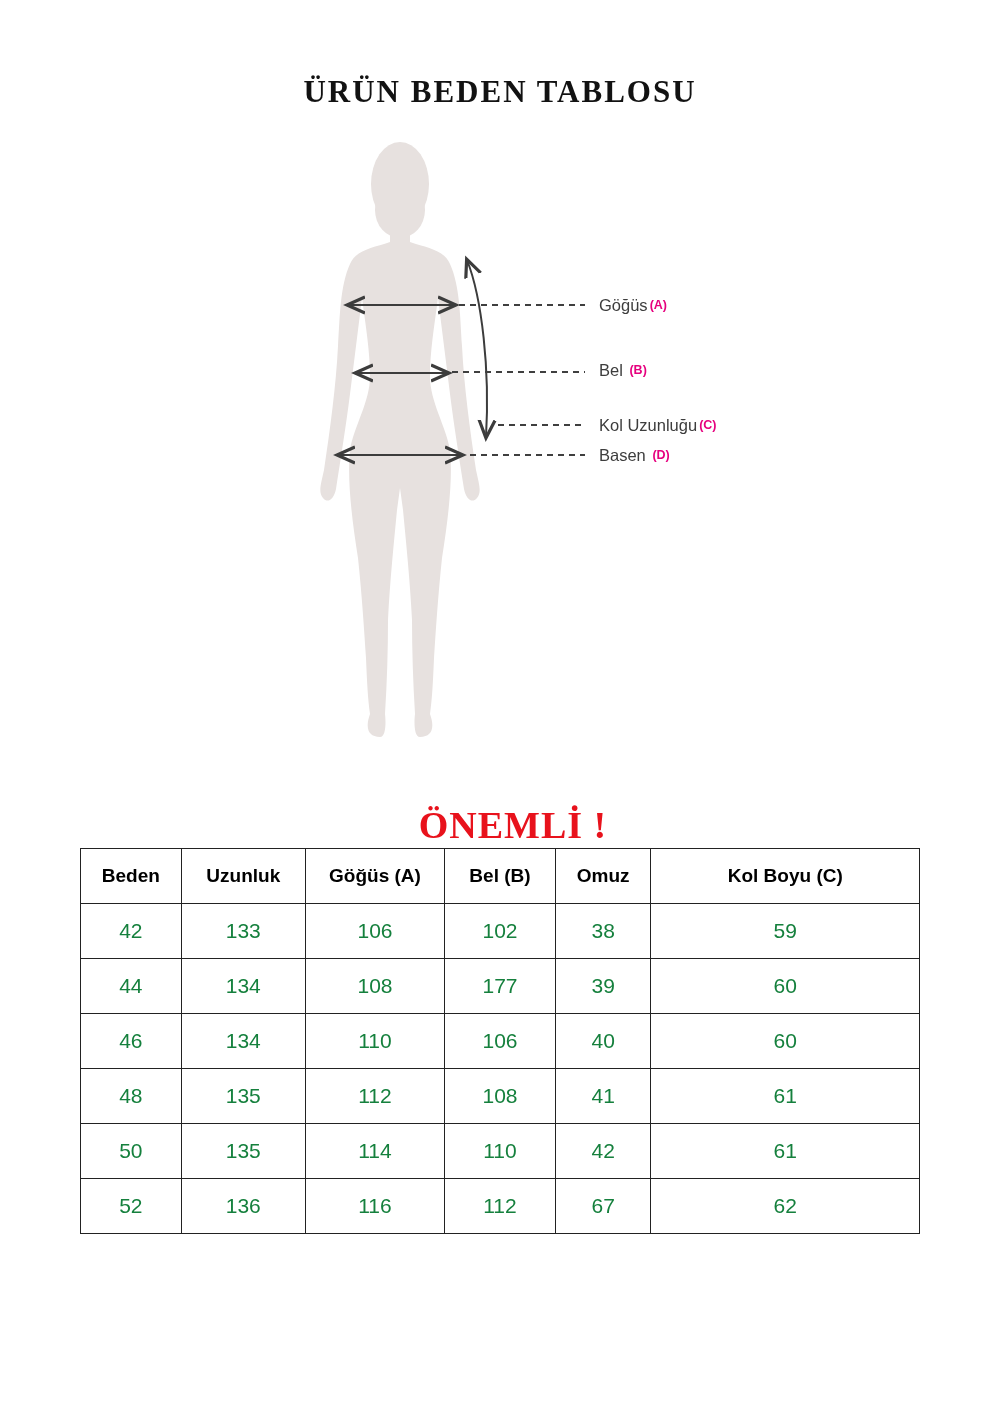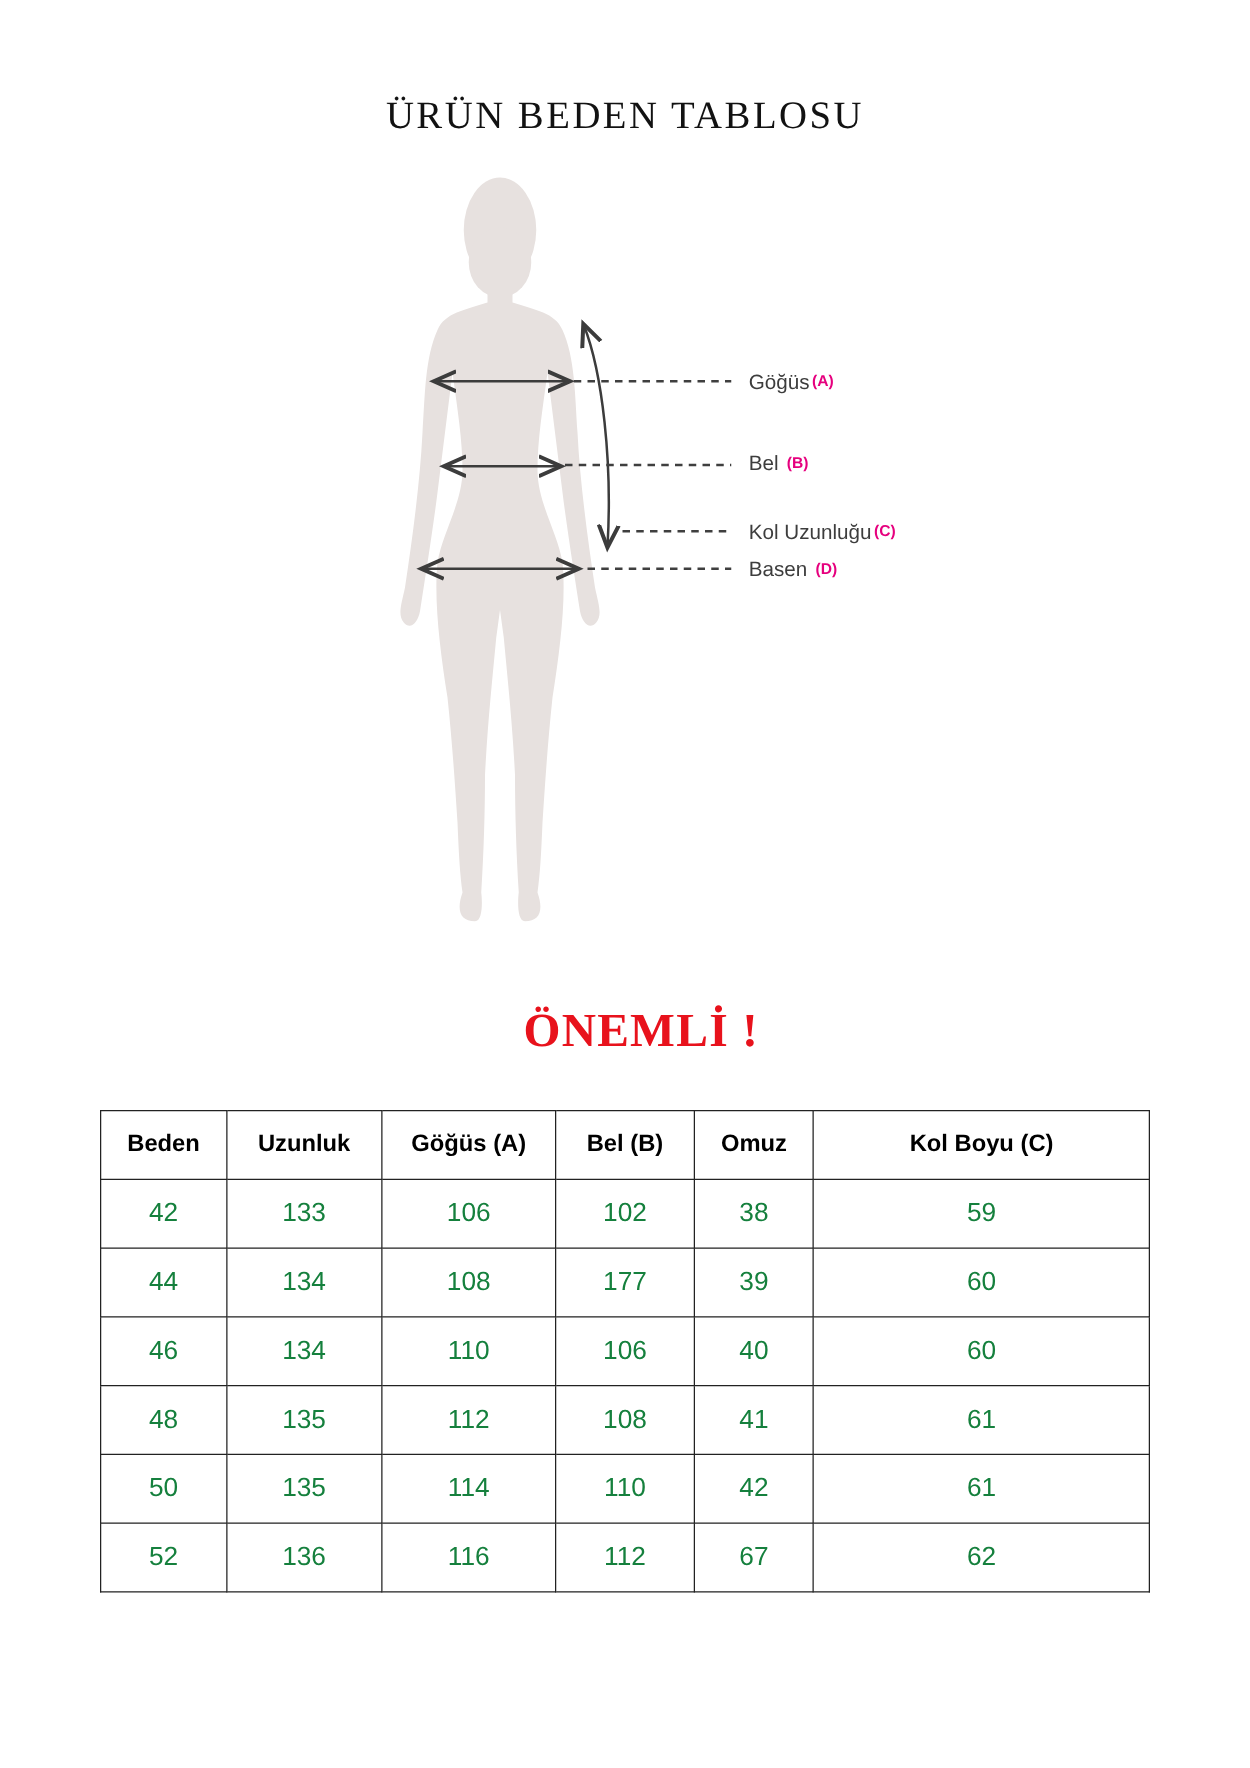--- a/index.html
+++ b/index.html
@@ -3,21 +3,21 @@
 <meta charset="utf-8">
 <style>
   html,body { margin:0; padding:0; background:#ffffff; }
   .page {
     position:relative; width:1000px; height:1414px; background:#ffffff;
     overflow:hidden; font-family:"Liberation Sans", sans-serif;
   }
   .page-title {
     position:absolute; top:74px; left:0; width:100%;
     text-align:center; font-family:"Liberation Serif", serif;
-    font-size:31px; font-weight:400; color:#121212; letter-spacing:2px;
+    font-size:31px; font-weight:700; color:#121212; letter-spacing:2px;
     margin:0;
   }
   .figure-wrap { position:absolute; left:280px; top:130px; width:330px; height:620px; }
   .m-label {
     position:absolute; left:599px; font-size:16.5px; color:#3d3d3d;
     white-space:nowrap; line-height:18px;
   }
   .m-label .key {
     color:#e6007e; font-size:12.5px; font-weight:700;
     vertical-align:2px; margin-left:2px;
@@ -26,21 +26,21 @@
     position:absolute; top:790px; left:0; width:100%;
     text-align:center; font-family:"Liberation Serif", serif;
     font-size:38px; font-weight:700; color:#e8121c; letter-spacing:1px; margin:13px;
   }
   .warning-text {
     position:absolute; top:846px; left:0; width:100%;
     text-align:center; font-family:"Liberation Serif", serif;
     font-size:24px; font-weight:700; color:#e8121c; letter-spacing:0.5px; margin:0;
   }
   table.size-table {
-    position:absolute; left:80px; top:888px; width:840px;
+    position:absolute; left:80px; top:848px; width:840px;
     border-collapse:collapse; table-layout:fixed;
   }
   table.size-table th, table.size-table td {
     border:1.5px solid #222222; height:54px; text-align:center;
     vertical-align:middle; padding:0;
   }
   table.size-table th { font-size:19px; font-weight:700; color:#000; }
   table.size-table td { font-size:21px; font-weight:400; color:#15803d; }
 </style>
 </head>

